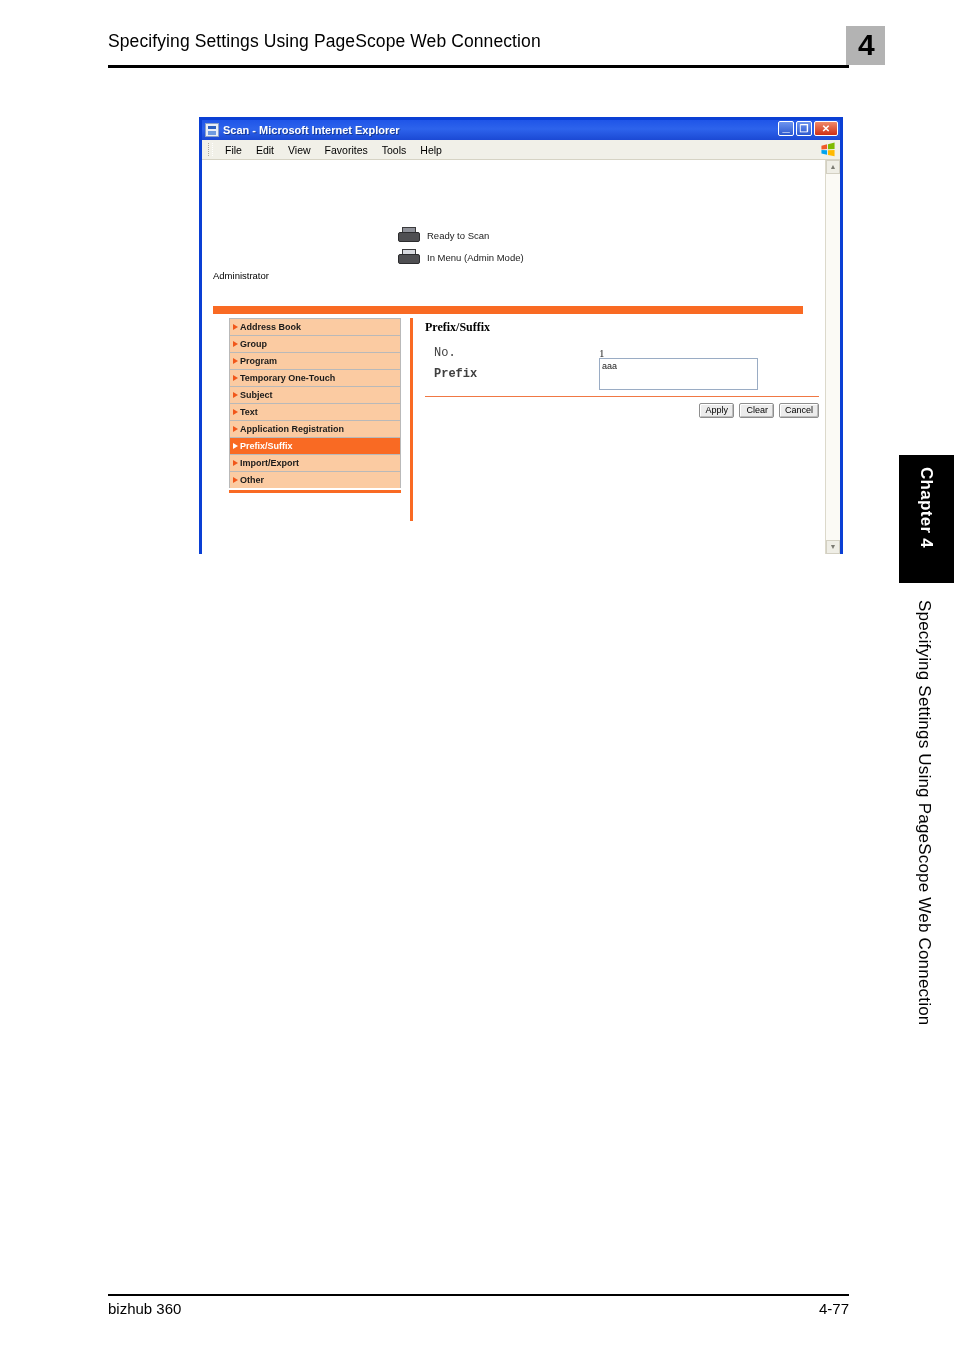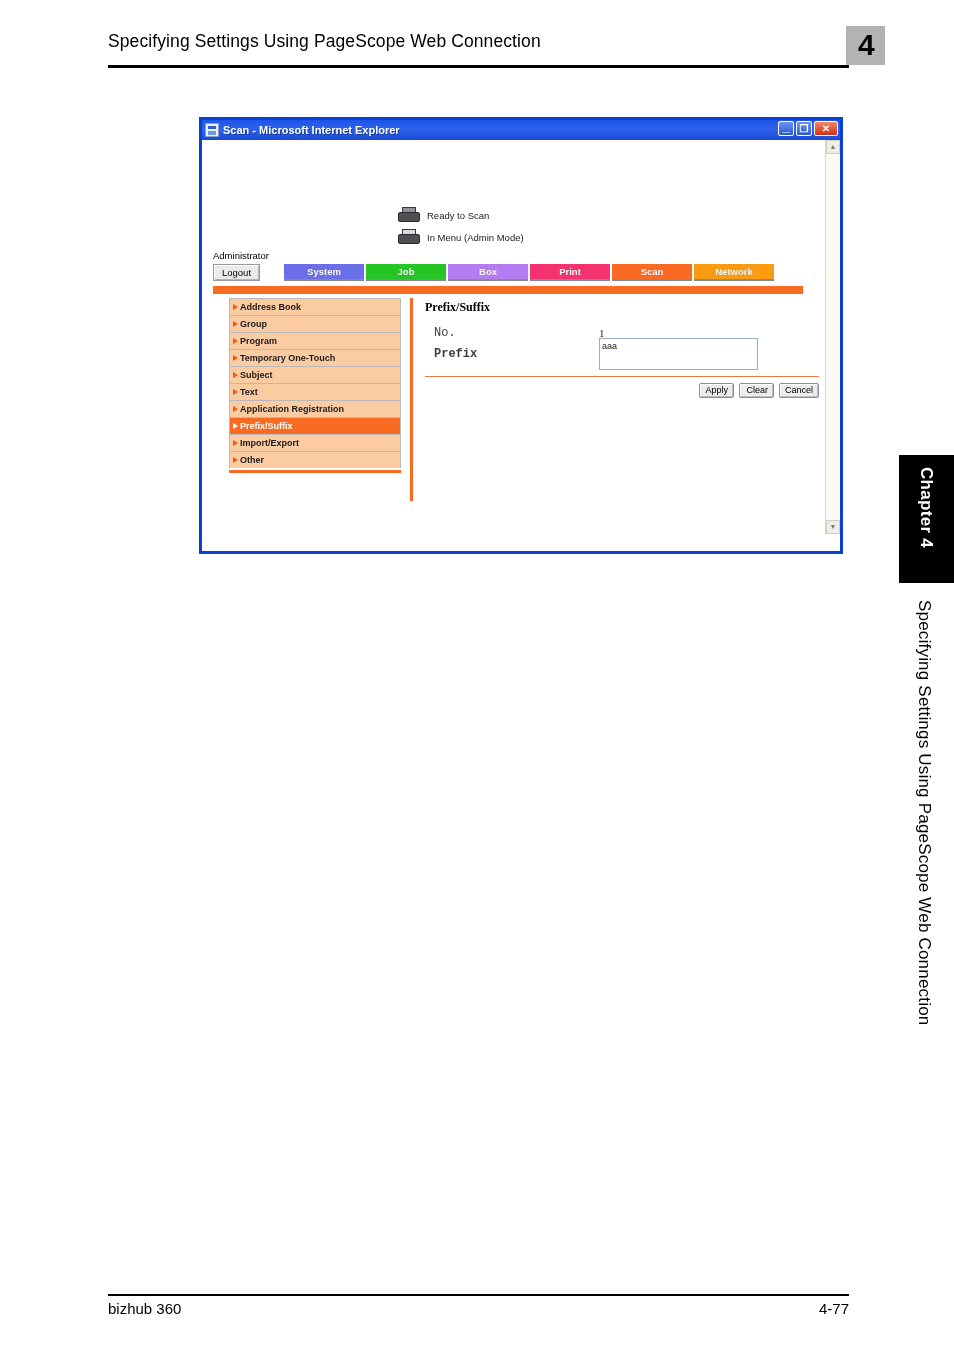--- a/index.html
+++ b/index.html
@@ -498,20 +498,35 @@
         </div>
       <div class="win-btn max">
           <span class="glyph">❐</span>
         </div>
       <div class="win-btn close">
           <span class="glyph">✕</span>
         </div>
     </div>
   </div>
 
+  <div class="menubar">
+    <div class="menubar-grip"></div>
+    <div class="menu-item">File</div>
+    <div class="menu-item">Edit</div>
+    <div class="menu-item">View</div>
+    <div class="menu-item">Favorites</div>
+    <div class="menu-item">Tools</div>
+    <div class="menu-item">Help</div>
+    <svg class="ie-logo" viewBox="0 0 16 16">
+      <path d="M1 4 L7 2.5 L7 7.5 L1 8 Z" fill="#f05a28"></path>
+      <path d="M8 2.3 L15 0.6 L15 7.4 L8 7.6 Z" fill="#7fba00"></path>
+      <path d="M1 8.6 L7 8.9 L7 13.6 L1 12.2 Z" fill="#00a4ef"></path>
+      <path d="M8 8.9 L15 8.6 L15 15.3 L8 13.8 Z" fill="#ffb900"></path>
+    </svg>
+  </div>
 
   <div class="browser-viewport">
 
     <div class="wc-status">
       <div class="status-row">
         <div class="printer-icon">
           <div class="top"></div>
             <div class="body"></div>
         </div>
         <div class="status-text">Ready to Scan</div>
@@ -520,31 +535,20 @@
         <div class="printer-icon scan">
           <div class="top"></div>
             <div class="body"></div>
         </div>
         <div class="status-text">In Menu (Admin Mode)</div>
       </div>
     </div>
 
     <div class="wc-admin-label">Administrator</div>
 
-    <div class="wc-navrow">
-      <div class="logout-btn">Logout</div>
-      <div class="nav-tabs">
-        <div class="nav-tab" style="background:#6b6ee8">System</div>
-        <div class="nav-tab" style="background:#24c524">Job</div>
-        <div class="nav-tab" style="background:#b47cf0">Box</div>
-        <div class="nav-tab" style="background:#f6316f">Print</div>
-        <div class="nav-tab" style="background:#f96a23">Scan</div>
-        <div class="nav-tab" style="background:#fb9b10">Network</div>
-      </div>
-    </div>
 
     <div class="orange-band"></div>
 
     <div class="wc-body">
 
       <div class="sidebar">
         <div class="side-item">
           <span class="side-bullet"></span>
           <span>Address Book</span>
         </div>

